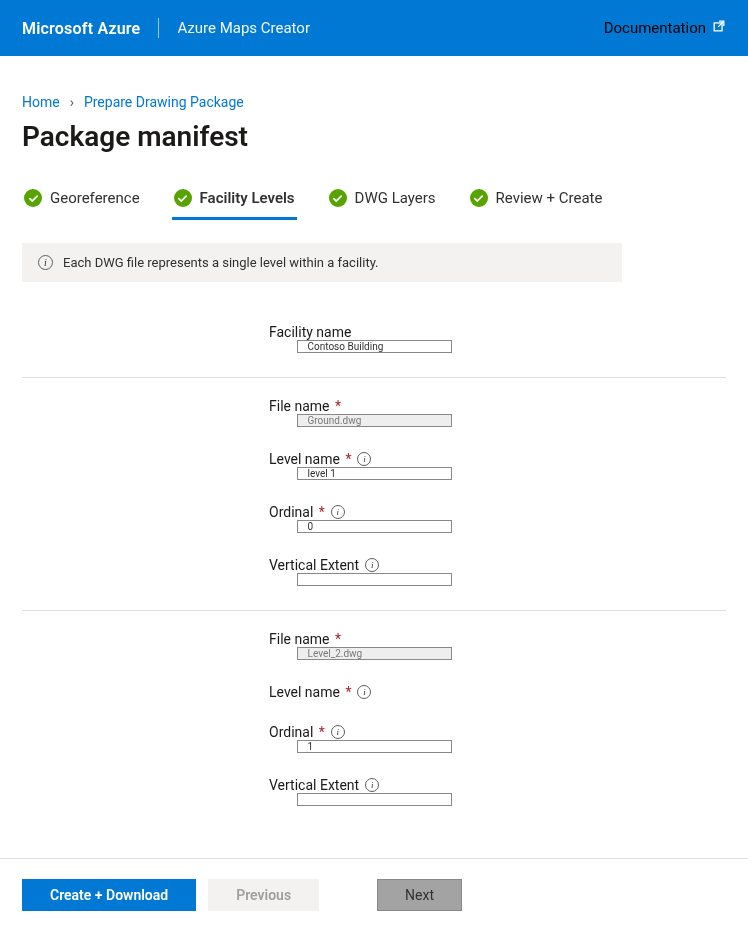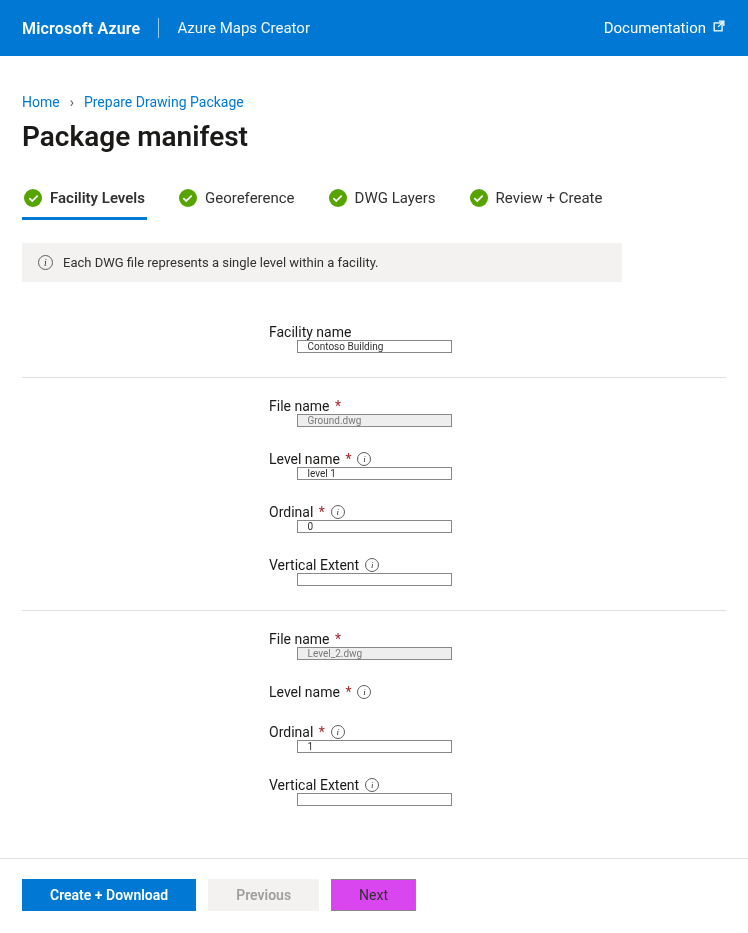--- a/index.html
+++ b/index.html
@@ -35,21 +35,21 @@
     font-weight: 400;
     color: rgba(255,255,255,.95);
     text-align: right;
   }
   .top-spacer { flex: 1; }
   .doc-link {
     display: flex;
     align-items: center;
     gap: 6px;
     font-size: 15px;
-    color: #ffffff;
+    color: #000000;
     cursor: pointer;
   }
   .doc-link svg { width: 14px; height: 14px; }
   
   .page {
     padding: 38px 22px 0 22px;
   }
   .breadcrumb {
     display: flex;
     align-items: center;
@@ -181,23 +181,24 @@
     font-weight: 600;
   }
   .btn-disabled {
     background: #f3f2f1;
     color: #a19f9d;
     font-weight: 600;
     border-color: #f3f2f1;
     cursor: default;
   }
   .btn-default {
-    background: #d946ef;
+    background: #a3a3a3;
     color: #323130;
     border-color: #8a8886;
+    margin-left: 46px;
   }
 </style>
 </head>
 <body>
 
 <div class="top-bar">
   <span class="brand">Microsoft Azure</span>
   <span class="brand-sep"></span>
   <span class="subbrand">Azure Maps Creator</span>
   <span class="top-spacer"></span>
@@ -217,42 +218,42 @@
 
   <nav class="breadcrumb">
     <a>Home</a>
     <span class="bc-sep">›</span>
     <a>Prepare Drawing Package</a>
   </nav>
 
   <h1 class="page-title">Package manifest</h1>
 
   <div class="tabs">
+    <div class="tab">
+      <span class="check-icon">
+        <svg viewBox="0 0 12 12">
+            <path d="M2 6.2 4.6 8.8 10 3.4" stroke="#fff" stroke-width="2" fill="none" stroke-linecap="round"></path>
+          </svg>
+      </span>
+      <span>Georeference</span>
+    </div>
     <div class="tab active">
       <span class="check-icon">
         <svg viewBox="0 0 12 12">
             <path d="M2 6.2 4.6 8.8 10 3.4" stroke="#fff" stroke-width="2" fill="none" stroke-linecap="round"></path>
           </svg>
       </span>
       <span>Facility Levels</span>
     </div>
     <div class="tab">
       <span class="check-icon">
         <svg viewBox="0 0 12 12">
             <path d="M2 6.2 4.6 8.8 10 3.4" stroke="#fff" stroke-width="2" fill="none" stroke-linecap="round"></path>
           </svg>
       </span>
-      <span>Georeference</span>
-    </div>
-    <div class="tab">
-      <span class="check-icon">
-        <svg viewBox="0 0 12 12">
-            <path d="M2 6.2 4.6 8.8 10 3.4" stroke="#fff" stroke-width="2" fill="none" stroke-linecap="round"></path>
-          </svg>
-      </span>
       <span>DWG Layers</span>
     </div>
     <div class="tab">
       <span class="check-icon">
         <svg viewBox="0 0 12 12">
             <path d="M2 6.2 4.6 8.8 10 3.4" stroke="#fff" stroke-width="2" fill="none" stroke-linecap="round"></path>
           </svg>
       </span>
       <span>Review + Create</span>
     </div>

